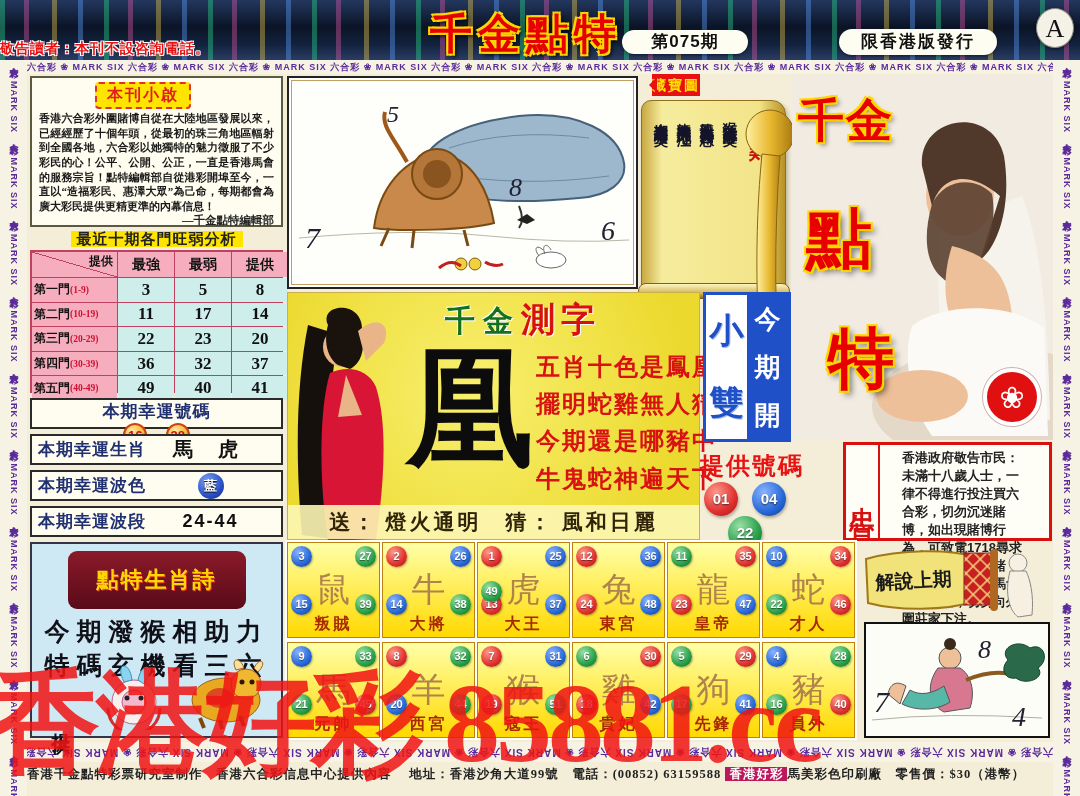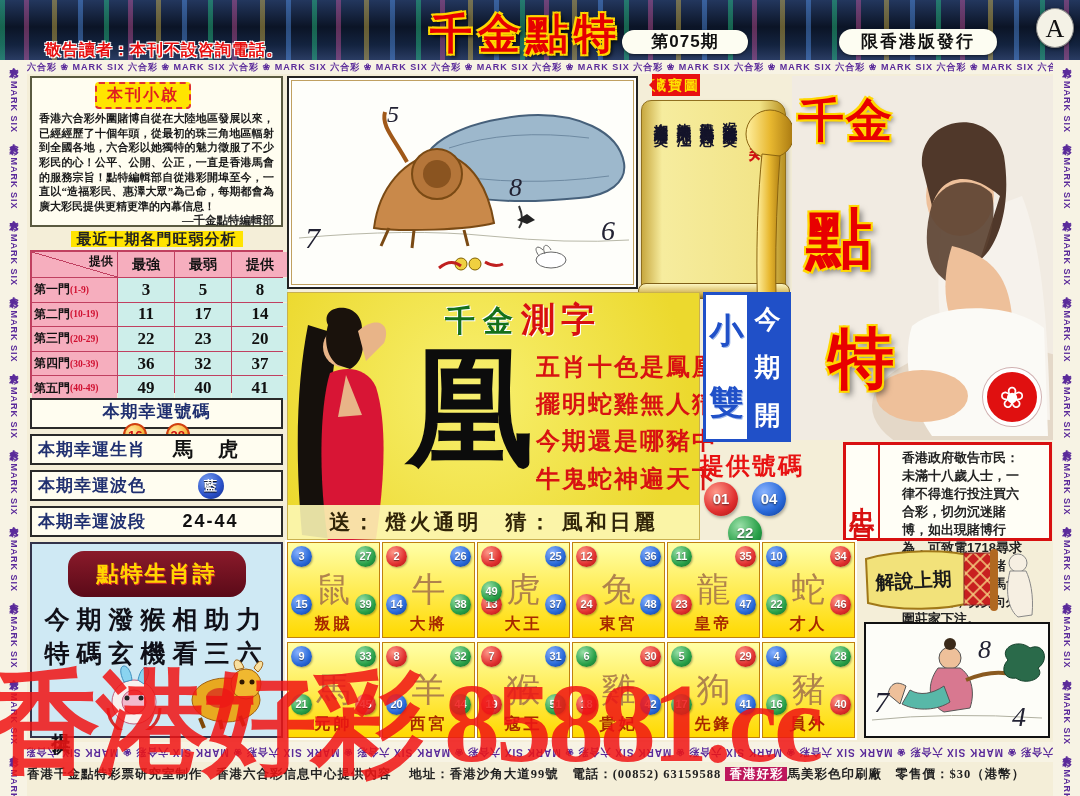--- a/index.html
+++ b/index.html
@@ -21,22 +21,22 @@
     font-size:42px; font-weight:bold; color:#e60000; letter-spacing:6px;
     text-shadow:0 0 2px #ffd700,2px 2px 0 #ffd700,-2px -2px 0 #ffd700,2px -2px 0 #ffd700,-2px 2px 0 #ffd700,3px 3px 4px #000; }
   .pill { position:absolute; background:#fdfdf2; border-radius:13px; text-align:center;
     color:#111; font-weight:bold; box-shadow:0 1px 3px rgba(0,0,0,.5); }
   .pill.issue { left:622px; top:30px; width:126px; height:24px; font-size:17px; line-height:24px; letter-spacing:1px; }
   .pill.edition { left:839px; top:29px; width:158px; height:26px; font-size:17px; line-height:26px;
     font-family:"Liberation Serif",serif; letter-spacing:2px; }
   .corner-a { position:absolute; left:1036px; top:8px; width:38px; height:40px; background:#f4f2e6;
     border:1px solid #888; border-radius:50%; text-align:center; line-height:40px;
     font-family:"Liberation Serif",serif; font-size:26px; color:#111; box-shadow:0 1px 3px rgba(0,0,0,.5); }
-  .notice { position:absolute; left:8px; top:40px; font-size:16px; font-weight:bold; color:#e81010;
-    text-shadow:1px 1px 0 #fff,-1px -1px 0 #fff,1px -1px 0 #fff,-1px 1px 0 #fff; letter-spacing:1px; white-space:nowrap;padding-left:37px; }
+  .notice { position:absolute; left:0; top:40px; font-size:14px; font-weight:bold; color:#e81010;
+    text-shadow:1px 1px 0 #fff,-1px -1px 0 #fff,1px -1px 0 #fff,-1px 1px 0 #fff; letter-spacing:1px; white-space:nowrap; }
 
   
   .strip { color:#5a2a9a; font-size:9px; font-weight:bold; letter-spacing:1px; overflow:hidden;
     background:#f7f3e4; white-space:nowrap; }
   .strip.h { position:absolute; left:27px; width:1026px; height:14px; line-height:14px; }
   .strip.top { top:60px; }
   .strip.bottom { top:742px; height:20px; line-height:20px; font-size:10px; transform:rotate(180deg); }
   .strip.v { position:absolute; top:60px; width:27px; height:736px; writing-mode:vertical-rl; line-height:27px; }
   .strip.left { left:0; } .strip.right { left:1053px; }
 
@@ -79,22 +79,22 @@
   .blueball { display:inline-block; width:26px; height:26px; border-radius:50%;
     background:radial-gradient(circle at 35% 30%, #7aa0f0, #2a50c8 60%, #102880);
     color:#fff; font-size:13px; font-weight:bold; line-height:26px; text-align:center;
     text-shadow:0 1px 1px #000; }
   .zodiac-val { font-size:20px; font-family:"Liberation Serif",serif; letter-spacing:10px; }
   .seg-val { font-size:18px; letter-spacing:2px; }
 
   .poem-box { position:absolute; left:30px; top:542px; width:253px; height:196px; background:#cfe9f4;
     border:2px solid #33334a; }
   .poem-title { width:178px; margin:7px auto 6px auto; text-align:center; background:linear-gradient(180deg,#8a1a2a,#5a0a18);
-    border-radius:16px; color:#ffd700; font-size:22px; font-weight:bold; letter-spacing:2px;
-    font-family:"Liberation Serif",serif; padding:8px 0; text-shadow:1px 1px 0 #e03030; }
+    border-radius:9px; color:#ffd700; font-size:22px; font-weight:bold; letter-spacing:2px;
+    font-family:"Liberation Serif",serif; padding:14px 0; text-shadow:1px 1px 0 #e03030; }
   .poem-line { text-align:center; font-family:"Liberation Serif",serif; font-weight:bold; font-size:25px;
     color:#101018; letter-spacing:7px; line-height:1.35; }
   .poem-side { position:absolute; left:16px; bottom:12px; writing-mode:vertical-rl; font-size:19px;
     font-weight:bold; color:#101018; font-family:"Liberation Serif",serif; letter-spacing:3px; }
   .mascot { position:absolute; bottom:6px; }
   .mascot.rabbit { left:62px; } .mascot.ox { left:148px; }
 
   
   .treasure-box { position:absolute; left:287px; top:76px; width:351px; height:213px; background:#fefefa;
     border:2px solid #222; box-shadow:inset 0 0 0 2px #fff,inset 0 0 0 3px #c0a060; }

